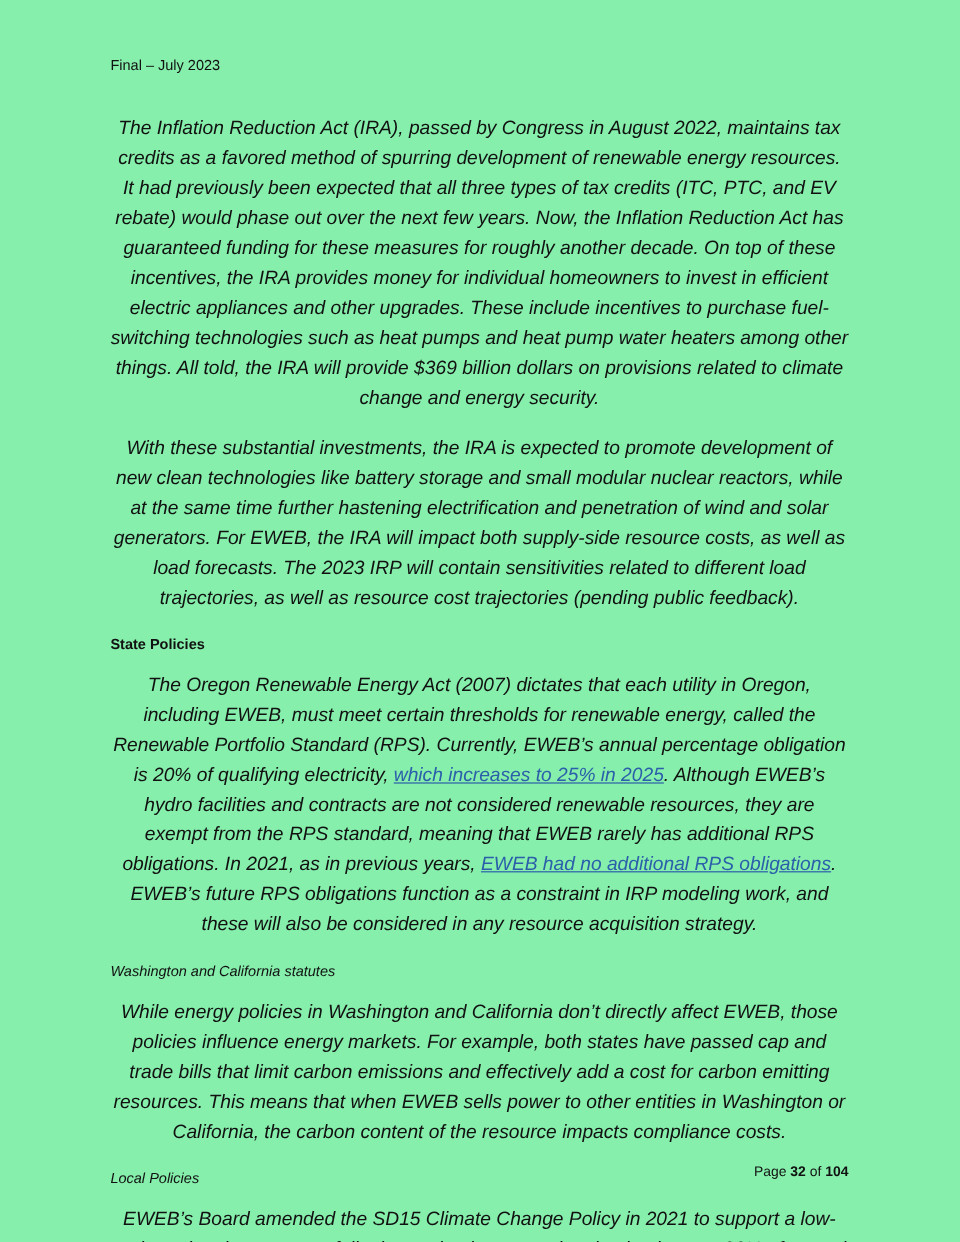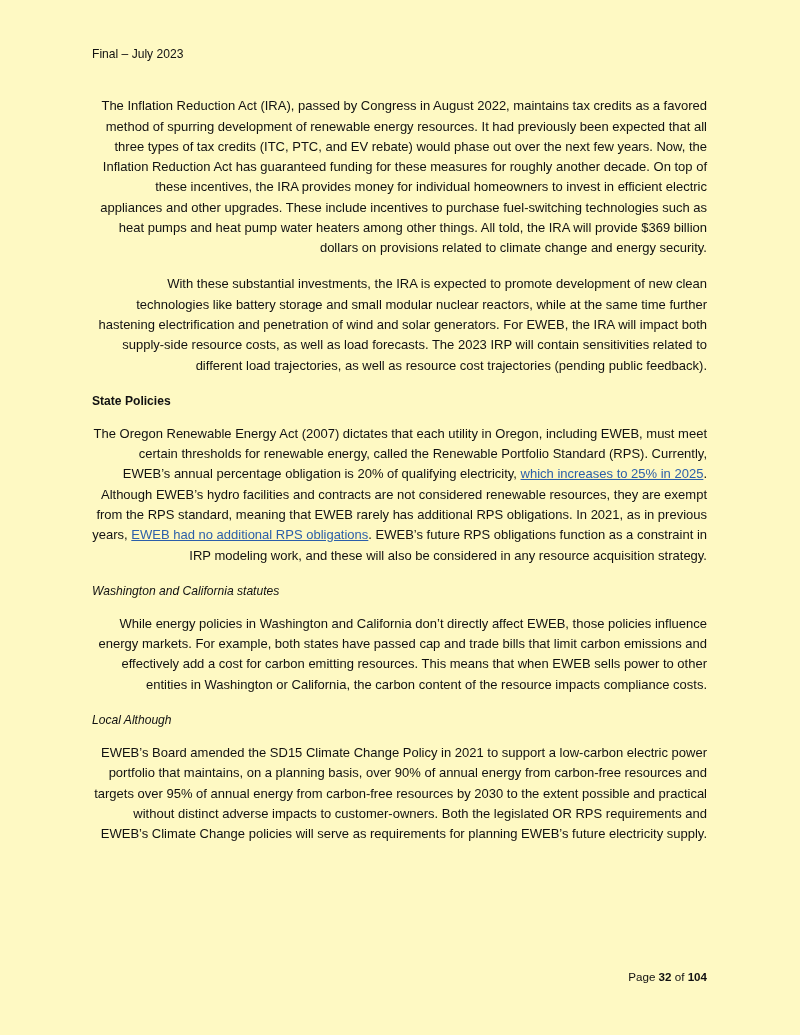--- a/index.html
+++ b/index.html
@@ -4,44 +4,45 @@
 <style>
   html, body {
     margin: 0;
     padding: 0;
     background: #ffffff;
   }
   .page {
     position: relative;
     width: 800px;
     height: 1035px;
-    background: #fef9c3;
+    background: #86efac;
     box-sizing: border-box;
     font-family: "Liberation Sans", sans-serif;
     color: #000000;
     overflow: hidden;
   }
   .content {
     position: absolute;
     left: 92px;
     top: 46px;
     width: 615px;
   }
   .header-line {
     font-size: 12.1px;
     line-height: 1.35;
     margin-bottom: 34px;
     color: #111;
   }
   p.body-text {
-    font-size: 13px;
+    font-size: 16px;
     line-height: 1.56;
     margin: 0 0 16px 0;
-    text-align: right;
+    text-align: center;
     color: #111;
+    font-style: italic;
   }
   .heading-bold {
     font-size: 12.1px;
     font-weight: bold;
     line-height: 1.5;
     margin: 10px 0 14px 0;
     color: #111;
   }
   .heading-italic {
     font-size: 12.1px;
@@ -84,21 +85,21 @@
     <div class="heading-bold">State Policies</div>
 
 
     <p class="body-text"><span>The Oregon Renewable Energy Act (2007) dictates that each utility in Oregon, including EWEB, must meet certain thresholds for renewable energy, called the Renewable Portfolio Standard (RPS). Currently, EWEB’s annual percentage obligation is 20% of qualifying electricity, </span><a class="link" href="#">which increases to 25% in 2025</a><span>. Although EWEB’s hydro facilities and contracts are not considered renewable resources, they are exempt from the RPS standard, meaning that EWEB rarely has additional RPS obligations. In 2021, as in previous years, </span><a class="link" href="#">EWEB had no additional RPS obligations</a><span>. EWEB’s future RPS obligations function as a constraint in IRP modeling work, and these will also be considered in any resource acquisition strategy.</span></p>
 
 
     <div class="heading-italic">Washington and California statutes</div>
 
     <p class="body-text"><span>While energy policies in Washington and California don’t directly affect EWEB, those policies influence energy markets. For example, both states have passed cap and trade bills that limit carbon emissions and effectively add a cost for carbon emitting resources. This means that when EWEB sells power to other entities in Washington or California, the carbon content of the resource impacts compliance costs.</span></p>
 
-    <div class="heading-italic">Local Although</div>
+    <div class="heading-italic">Local Policies</div>
 
     <p class="body-text"><span>EWEB’s Board amended the SD15 Climate Change Policy in 2021 to support a low-carbon electric power portfolio that maintains, on a planning basis, over 90% of annual energy from carbon-free resources and targets over 95% of annual energy from carbon-free resources by 2030 to the extent possible and practical without distinct adverse impacts to customer-owners. Both the legislated OR RPS requirements and EWEB’s Climate Change policies will serve as requirements for planning EWEB’s future electricity supply.</span></p>
 
   </div>
 
   <div class="footer">
     <span class="lbl">Page</span>
     <b>32</b>
     <span class="lbl">of</span>
     <b>104</b>

